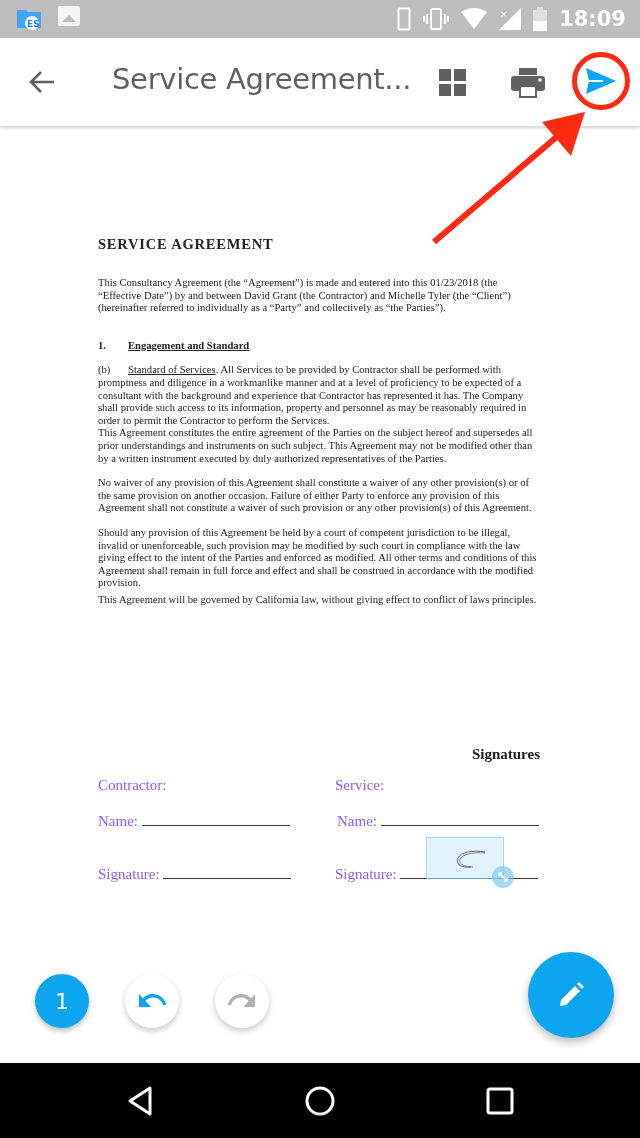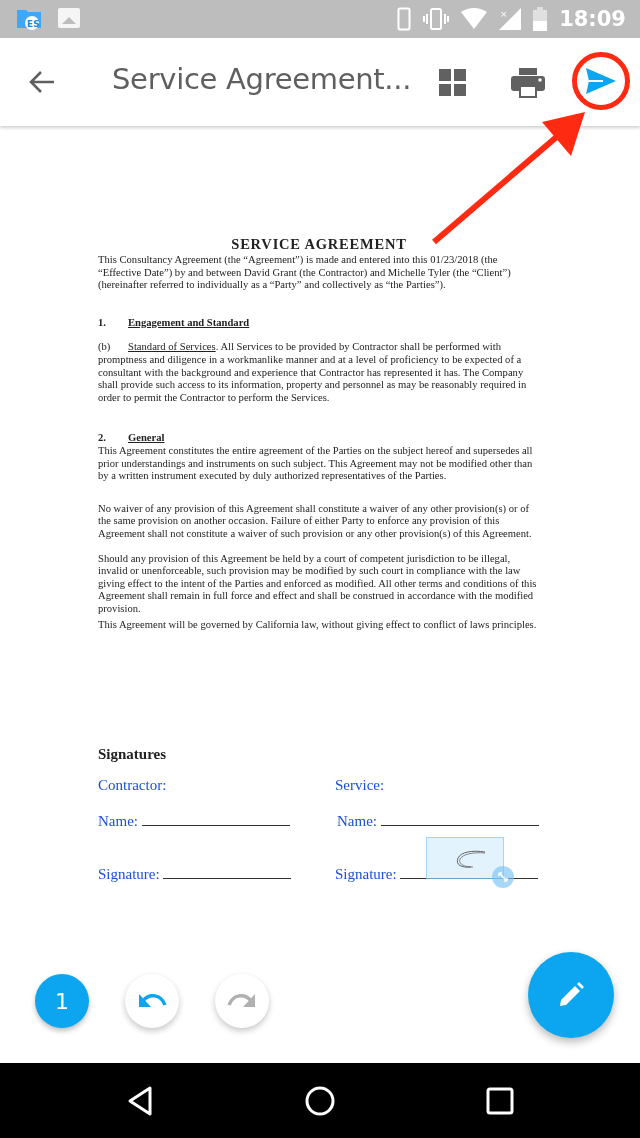--- a/index.html
+++ b/index.html
@@ -1,21 +1,21 @@
 <!DOCTYPE html>
 <html><head>
 <meta charset="utf-8">
 <style>
   * { box-sizing: border-box; margin: 0; padding: 0; }
   html, body { width: 640px; height: 1138px; overflow: hidden; background: #fff; }
   body { position: relative; font-family: "Liberation Sans", sans-serif; }
 
   
   .status-bar { position: absolute; left: 0; top: 0; width: 640px; height: 38px; background: #bdbdbd; }
-  .sb-left { position: absolute; left: 16px; top: 6px; display: flex; gap: 16px; align-items: center; }
+  .sb-left { position: absolute; left: 16px; top: 6px; display: flex; gap: 16px; align-items: flex-start; }
   .es-icon { width: 26px; height: 24px; position: relative; }
   .gallery-icon { width: 22px; height: 20px; background: #f5f5f5; border-radius: 2px; position: relative; }
   .gallery-icon:after { content: ""; position: absolute; left: 4px; bottom: 4px; width: 0; height: 0;
     border-left: 7px solid transparent; border-right: 7px solid transparent; border-bottom: 7px solid #bdbdbd; }
   .sb-right { position: absolute; right: 14px; top: 0; height: 38px; display: flex; align-items: center; gap: 12px; }
   .sb-time { color: #fff; font-size: 21px; font-family: "DejaVu Sans", sans-serif; font-weight: bold; }
 
   
   .app-bar { position: absolute; left: 0; top: 38px; width: 640px; height: 88px; background: #fff;
     box-shadow: 0 2px 3px rgba(0,0,0,0.18); z-index: 2; padding-left: 44px; }
@@ -25,30 +25,30 @@
   .grid-btn { position: absolute; left: 430px; top: 22px; width: 46px; height: 46px; display: flex; align-items: center; justify-content: center; }
   .print-btn { position: absolute; left: 504px; top: 22px; width: 48px; height: 46px; display: flex; align-items: center; justify-content: center; }
   .send-btn { position: absolute; left: 572px; top: 14px; width: 58px; height: 58px; display: flex; align-items: center; justify-content: center; }
   .send-highlight { position: absolute; left: 0; top: 0; width: 58px; height: 58px; border: 5px solid #ff2a12; border-radius: 50%; }
 
   
   .annotation-arrow { position: absolute; left: 420px; top: 100px; width: 200px; height: 160px; z-index: 3; }
 
   
   .doc { position: absolute; left: 98px; top: 236px; width: 442px; font-family: "Liberation Serif", serif; color: #222; }
-  .doc-title { text-align: center; font-weight: bold; font-size: 14.5px; letter-spacing: 0.8px; margin-left: 0; }
+  .doc-title { text-align: left; font-weight: bold; font-size: 14.5px; letter-spacing: 0.8px; margin-left: 0; }
   .p { font-size: 10.6px; line-height: 12.6px; }
   .sec-head { font-size: 10.6px; font-weight: bold; line-height: 12.6px; }
   .sec-head .num { display: inline-block; width: 30px; }
   .u { text-decoration: underline; }
   .lbl { display: inline-block; width: 30px; }
 
-  .sig-title { position: absolute; left: 98px; top: 746px; width: 442px; text-align: left; font-family: "Liberation Serif", serif;
+  .sig-title { position: absolute; left: 98px; top: 746px; width: 442px; text-align: right; font-family: "Liberation Serif", serif;
     font-weight: bold; font-size: 15px; color: #222; }
-  .sig-row { position: absolute; font-family: "Liberation Serif", serif; font-size: 15px; color: #1d4ed8; white-space: nowrap; }
+  .sig-row { position: absolute; font-family: "Liberation Serif", serif; font-size: 15px; color: #8b5cf6; white-space: nowrap; }
   .line { display: inline-block; border-bottom: 1.2px solid #333; height: 14px; vertical-align: baseline; }
 
   .sig-box { position: absolute; left: 426px; top: 837px; width: 78px; height: 42px; background: rgba(173,220,250,0.35);
     border: 1px solid rgba(120,195,245,0.6); }
   .sig-resize { position: absolute; left: 492px; top: 866px; width: 22px; height: 22px; border-radius: 50%;
     background: rgba(120,195,245,0.65); }
 
   
   .fab-page { position: absolute; left: 35px; top: 974px; width: 54px; height: 54px; border-radius: 50%; background: #0ba6ef;
     color: #fff; font-size: 22px; display: flex; align-items: center; justify-content: center; box-shadow: 0 3px 5px rgba(0,0,0,0.25);
@@ -138,34 +138,31 @@
   </div>
 </div>
 
 <svg class="annotation-arrow" viewBox="0 0 200 160">
   <line x1="14" y1="142" x2="140" y2="34" stroke="#ff2a12" stroke-width="6"></line>
   <polygon points="165,12 122,22 151,56" fill="#ff2a12"></polygon>
 </svg>
 
 <div class="doc">
   <div class="doc-title">SERVICE  AGREEMENT</div>
-  <div class="p" style="margin-top:1px;">This Consultancy Agreement (the “Agreement”) is made and entered into this  01/23/2018 (the “Effective Date”) by and between David Grant (the Contractor) and Michelle Tyler (the “Client”) (hereinafter referred to individually as a “Party” and collectively as “the Parties”).</div>
+  <div class="p" style="margin-top:24px;">This Consultancy Agreement (the “Agreement”) is made and entered into this  01/23/2018 (the “Effective Date”) by and between David Grant (the Contractor) and Michelle Tyler (the “Client”) (hereinafter referred to individually as a “Party” and collectively as “the Parties”).</div>
 
   <div class="sec-head" style="margin-top:25px;">
     <span class="num">1.</span><span class="u">Engagement and Standard</span>
   </div>
   <div class="p" style="margin-top:12px;">
     <span class="lbl">(b)</span><span class="u">Standard of Services</span><span>. All Services to be provided by Contractor shall be performed with promptness and diligence in a workmanlike manner and at a level of proficiency to be expected of a consultant with the background and experience that Contractor has represented it has. The Company shall provide such access to its information, property and personnel as may be reasonably required in order to permit the Contractor to perform the Services.</span>
   </div>
 
-  <div class="sec-head" style="margin-top:28px;">
-    <span class="num">2.</span><span class="u">General</span>
-  </div>
   <div class="p">This Agreement constitutes the entire agreement of the Parties on the subject hereof and supersedes all prior understandings and instruments on such subject. This Agreement may not be modified other than by a written instrument executed by duly authorized representatives of the Parties.</div>
-  <div class="p" style="margin-top:20px;">No waiver of any provision of this Agreement shall constitute a waiver of any other provision(s) or of the same provision on another occasion. Failure of either Party to enforce any provision of this Agreement shall not constitute a waiver of such provision or any other provision(s) of this Agreement.</div>
+  <div class="p" style="margin-top:12px;">No waiver of any provision of this Agreement shall constitute a waiver of any other provision(s) or of the same provision on another occasion. Failure of either Party to enforce any provision of this Agreement shall not constitute a waiver of such provision or any other provision(s) of this Agreement.</div>
   <div class="p" style="margin-top:12px;">Should any provision of this Agreement be held by a court of competent jurisdiction to be illegal, invalid or unenforceable, such provision may be modified by such court in compliance with the law giving effect to the intent of the Parties and enforced as modified. All other terms and conditions of this Agreement shall remain in full force and effect and shall be construed in accordance with the modified provision.</div>
   <div class="p" style="margin-top:4px;">This Agreement will be governed by California law, without giving effect to conflict of laws principles.</div>
 </div>
 
 <div class="sig-title">Signatures</div>
 
 <div class="sig-row" style="left:98px; top:777px;">Contractor:</div>
 <div class="sig-row" style="left:335px; top:777px;">Service:</div>
 
 <div class="sig-row" style="left:98px; top:812px;">

